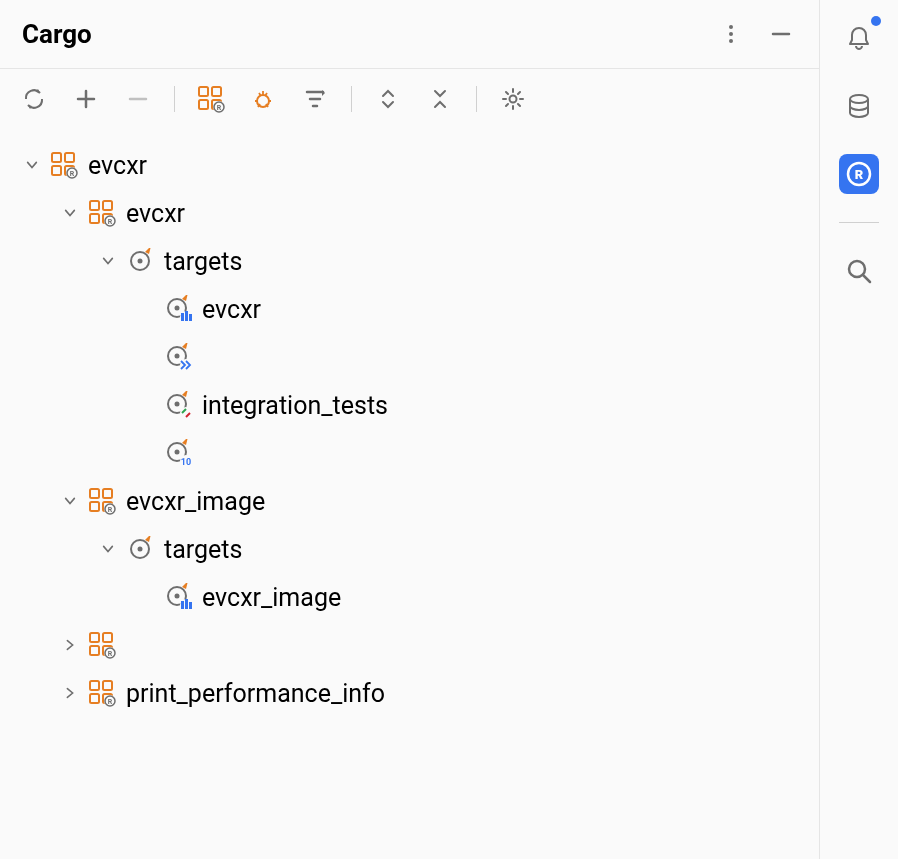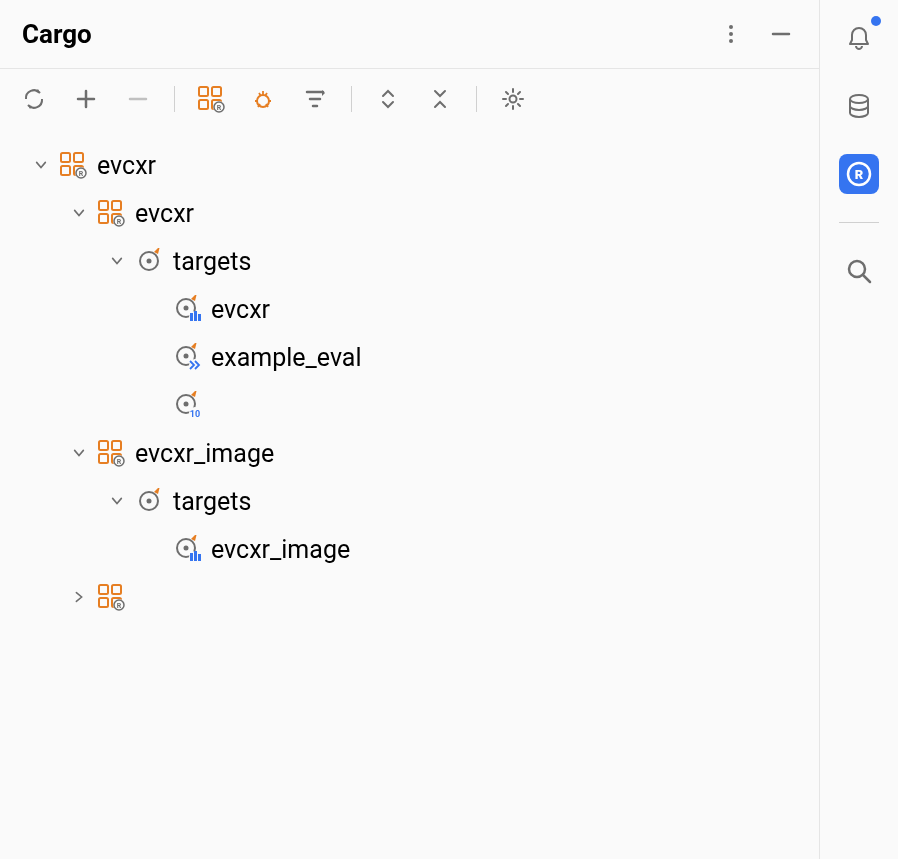--- a/index.html
+++ b/index.html
@@ -5,21 +5,21 @@
 * { box-sizing: border-box; margin: 0; padding: 0; }
 body { font-family: -apple-system, BlinkMacSystemFont, "Segoe UI", Roboto, sans-serif; background: #fafafa; width: 898px; height: 859px; display: flex; overflow: hidden; }
 .main-panel { flex: 1; display: flex; flex-direction: column; border-right: 1px solid #e5e5e5; }
 .right-sidebar { width: 78px; display: flex; flex-direction: column; align-items: center; padding-top: 18px; gap: 28px; background: #fafafa; }
 .panel-header { display: flex; align-items: center; justify-content: space-between; padding: 18px 22px 18px 22px; border-bottom: 1px solid #e5e5e5; }
 .panel-title { font-size: 26px; font-weight: 700; color: #000; }
 .header-actions { display: flex; gap: 18px; align-items: center; }
 .toolbar { display: flex; align-items: center; padding: 14px 18px; gap: 20px; }
 .tool-sep { width: 1px; height: 26px; background: #d0d0d0; }
 .tree { padding: 12px 0 0 0; font-size: 25px; color: #000; }
-.tree-row { display: flex; align-items: center; height: 48px; cursor: pointer; padding-left: 9px; }
+.tree-row { display: flex; align-items: center; height: 48px; cursor: pointer; }
 .chevron { width: 20px; height: 20px; display: flex; align-items: center; justify-content: center; margin-right: 8px; flex-shrink: 0; }
 .chevron svg { width: 14px; height: 14px; }
 .indent { flex-shrink: 0; }
 .node-icon { width: 28px; height: 28px; margin-right: 10px; display: flex; align-items: center; justify-content: center; flex-shrink: 0; }
 .node-label { }
 .icon-btn { width: 32px; height: 32px; display: flex; align-items: center; justify-content: center; cursor: pointer; color: #6e6e6e; }
 .right-icon { width: 40px; height: 40px; display: flex; align-items: center; justify-content: center; cursor: pointer; color: #6e6e6e; border-radius: 8px; }
 .right-icon.active { background: #3574f0; color: #fff; }
 .notification-badge { position: relative; }
 .notification-badge::after { content: ''; position: absolute; top: -2px; right: -2px; width: 10px; height: 10px; background: #3574f0; border-radius: 50%; }
@@ -212,21 +212,29 @@
         </div>
       <div class="node-label">evcxr</div>
     </div>
     <div class="tree-row">
       <div class="indent" style="width:164px"></div>
       <div class="node-icon">
           <svg width="28" height="28" viewBox="0 0 28 28">
             <use href="#i-target-example"></use>
           </svg>
         </div>
-      <div class="node-label">example_eval</div>
+    </div>
+    <div class="tree-row">
+      <div class="indent" style="width:164px"></div>
+      <div class="node-icon">
+          <svg width="28" height="28" viewBox="0 0 28 28">
+            <use href="#i-target-test"></use>
+          </svg>
+        </div>
+      <div class="node-label">integration_tests</div>
     </div>
     <div class="tree-row">
       <div class="indent" style="width:164px"></div>
       <div class="node-icon">
           <svg width="28" height="28" viewBox="0 0 28 28">
             <use href="#i-target-bench"></use>
           </svg>
         </div>
     </div>
 
@@ -273,20 +281,34 @@
       <div class="chevron">
           <svg viewBox="0 0 16 16">
             <use href="#i-chev-right"></use>
           </svg>
         </div>
       <div class="node-icon">
           <svg width="28" height="28" viewBox="0 0 28 28">
             <use href="#i-crate"></use>
           </svg>
         </div>
+    </div>
+    <div class="tree-row">
+      <div class="indent" style="width:60px"></div>
+      <div class="chevron">
+          <svg viewBox="0 0 16 16">
+            <use href="#i-chev-right"></use>
+          </svg>
+        </div>
+      <div class="node-icon">
+          <svg width="28" height="28" viewBox="0 0 28 28">
+            <use href="#i-crate"></use>
+          </svg>
+        </div>
+      <div class="node-label">print_performance_info</div>
     </div>
 
   </div>
 </div>
 
 <div class="right-sidebar">
   <div class="right-icon notification-badge">
     <svg width="28" height="28" viewBox="0 0 28 28">
         <path d="M14 4 C10 4 7 7 7 11 V16 L5 20 H23 L21 16 V11 C21 7 18 4 14 4 Z M11 22 C11 24 13 25 14 25 C15 25 17 24 17 22" fill="none" stroke="#6e6e6e" stroke-width="2" stroke-linejoin="round"></path>
       </svg>

